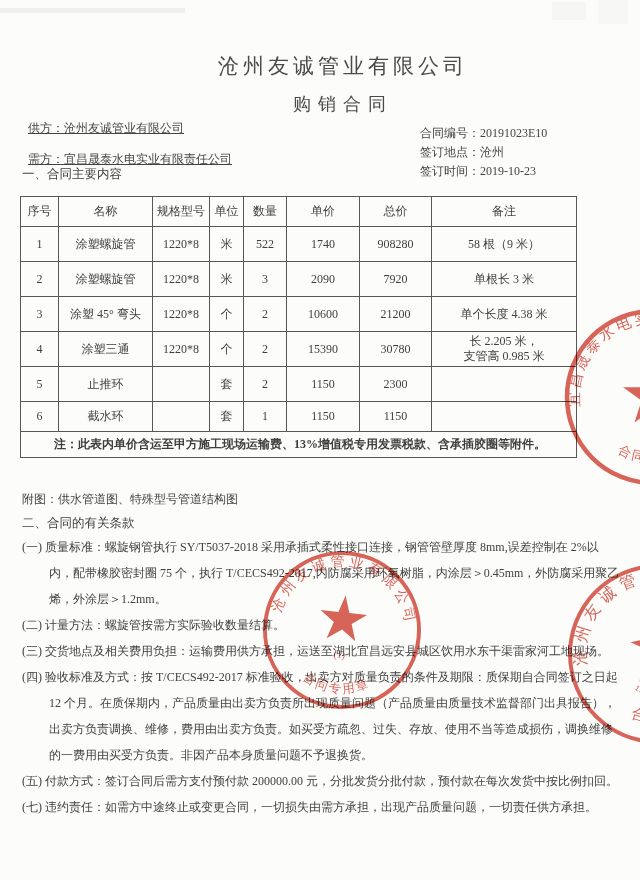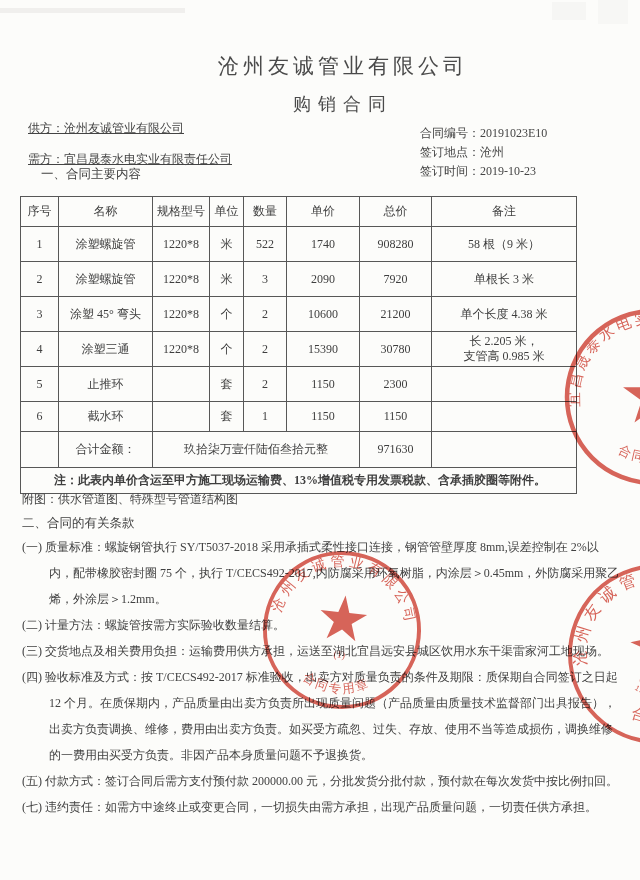--- a/index.html
+++ b/index.html
@@ -17,21 +17,21 @@
   }
   .doc-title{
     position:absolute;top:92px;left:0;width:100%;text-align:center;
     font-size:18px;letter-spacing:7px;color:#4a4a4a;
   }
   .party-line{position:absolute;left:28px;font-size:12px;color:#444;text-decoration:underline;}
   .supplier-line{top:120px;}
   .buyer-line{top:151px;}
   .meta-block{position:absolute;left:420px;top:112px;font-size:12px;line-height:19px;color:#444;margin-top:12px;}
   .sec-heading{position:absolute;left:22px;font-size:12.5px;color:#3e3e3e;}
-  .sec1-heading{top:166px;margin-left:19px;}
+  .sec1-heading{top:166px;}
   .attachment-line{position:absolute;left:22px;top:491px;font-size:12px;color:#424242;}
   .sec2-heading{top:515px;}
 
   table.contract{
     position:absolute;left:20px;top:196px;width:556px;
     border-collapse:collapse;table-layout:fixed;
     font-size:12px;color:#3e3e3e;
   }
   table.contract th,table.contract td{
     border:1px solid #575757;text-align:center;vertical-align:middle;
@@ -154,27 +154,20 @@
       <tr class="data-row-short">
         <td>6</td>
         <td>截水环</td>
         <td></td>
         <td>套</td>
         <td>1</td>
         <td>1150</td>
         <td>1150</td>
         <td class="remark"></td>
       </tr>
-      <tr class="total-row">
-        <td></td>
-        <td>合计金额：</td>
-        <td colspan="4">玖拾柒万壹仟陆佰叁拾元整</td>
-        <td>971630</td>
-        <td></td>
-      </tr>
       <tr class="note-row">
         <td colspan="8">注：此表内单价含运至甲方施工现场运输费、13%增值税专用发票税款、含承插胶圈等附件。</td>
       </tr>
     </tbody>
   </table>
 
   <div class="attachment-line">附图：供水管道图、特殊型号管道结构图</div>
   <div class="sec-heading sec2-heading">二、合同的有关条款</div>
 
   <div class="clauses">

